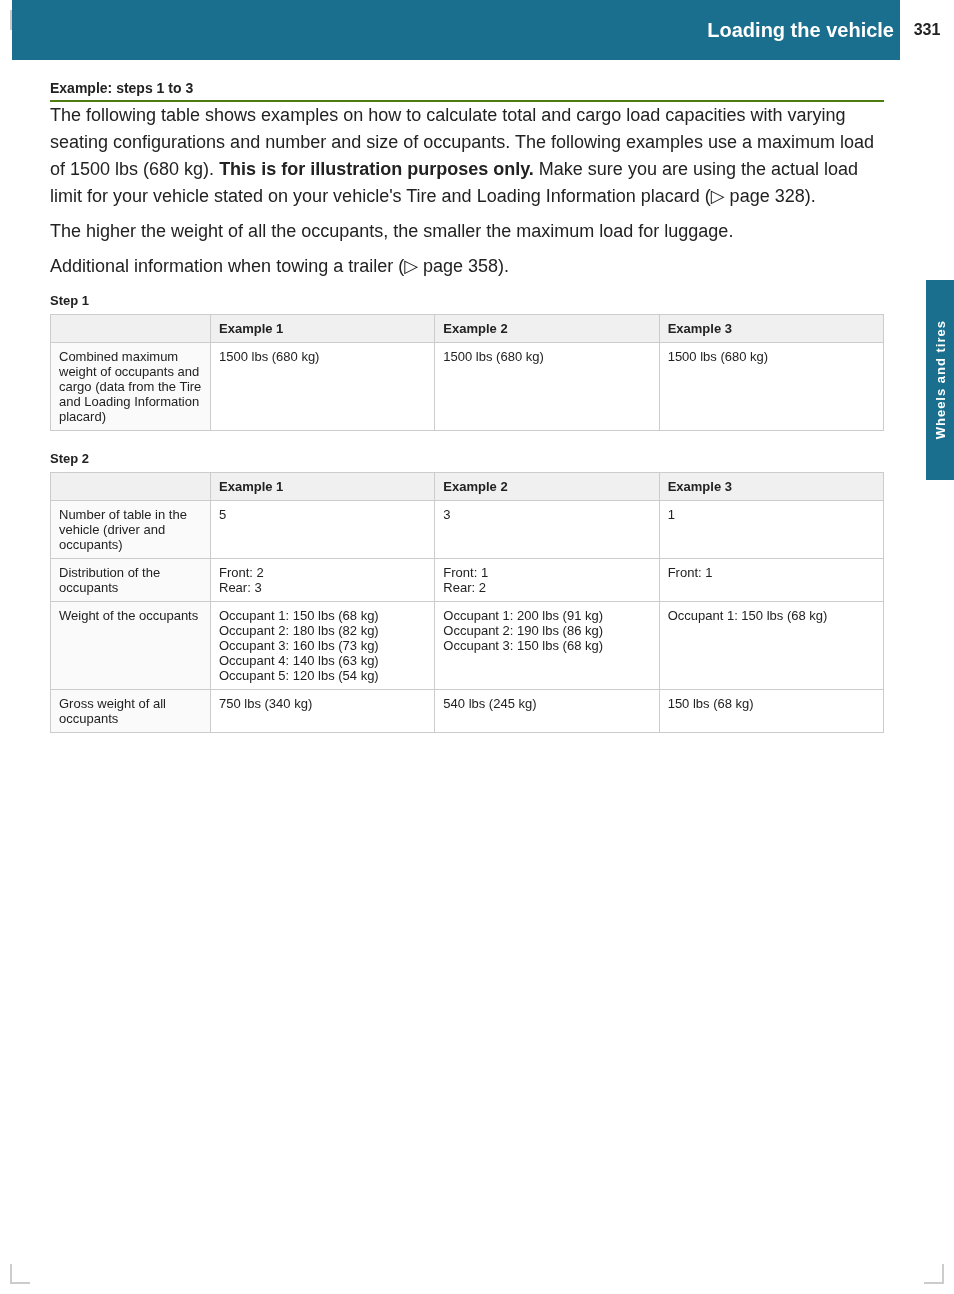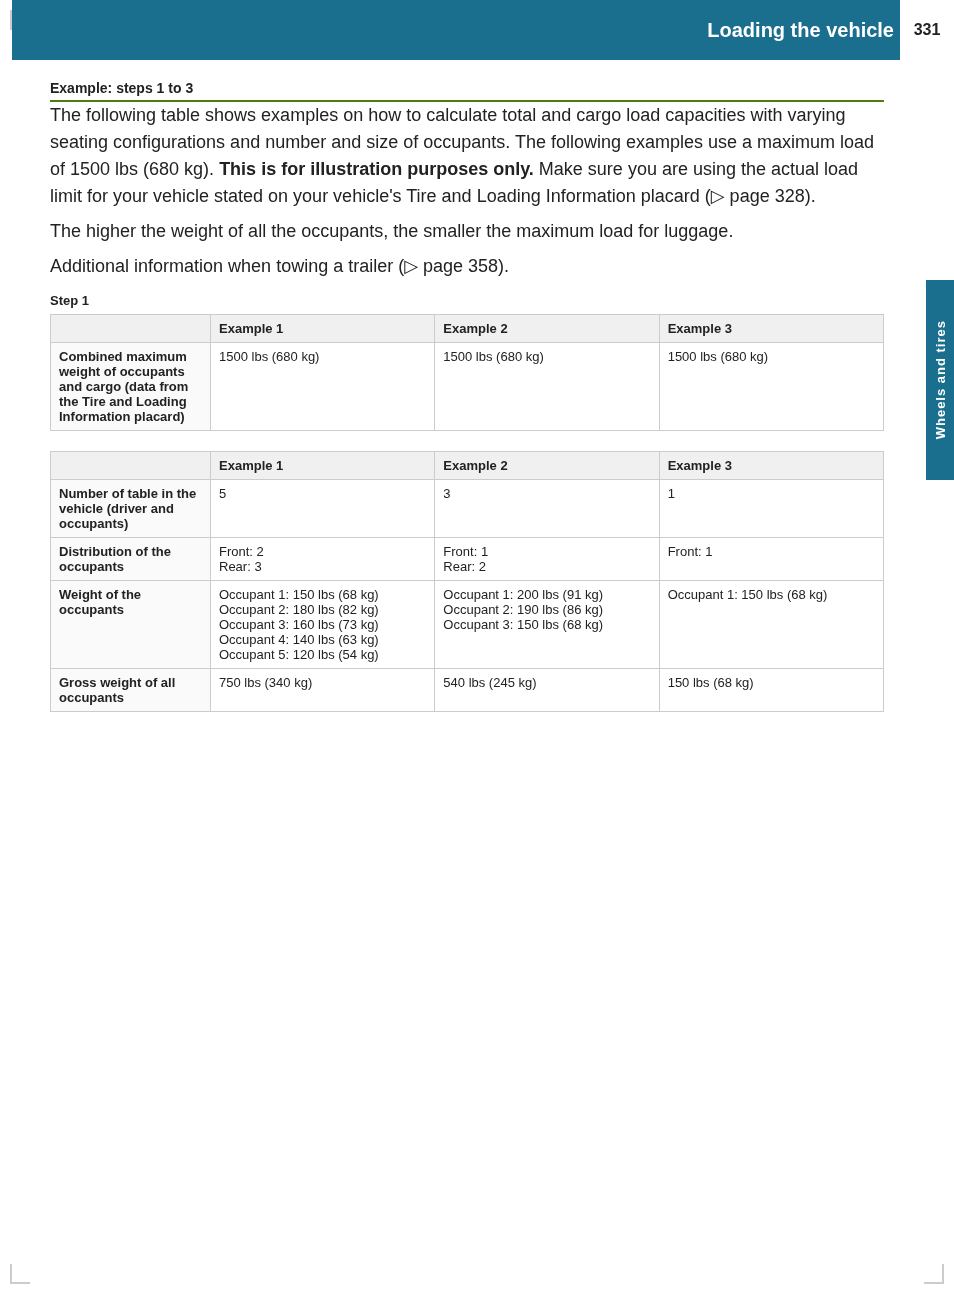--- a/index.html
+++ b/index.html
@@ -119,21 +119,21 @@
       text-align: left;
       padding: 6px 8px;
       border: 1px solid #ccc;
     }
     table td {
       border: 1px solid #ccc;
       padding: 6px 8px;
       vertical-align: top;
     }
     table td.row-header {
-      font-weight: bold;
+      font-weight: normal;
       background: #fafafa;
       width: 160px;
     }
     table th.empty-header {
       background: #f0f0f0;
       width: 160px;
     }
 
     
     .corner-mark {
@@ -192,20 +192,21 @@
     <tbody>
       <tr>
         <td class="row-header">Combined maximum weight of occupants and cargo (data from the Tire and Loading Information placard)</td>
         <td>1500 lbs (680 kg)</td>
         <td>1500 lbs (680 kg)</td>
         <td>1500 lbs (680 kg)</td>
       </tr>
     </tbody>
   </table>
 
+  <div class="step-label">Step 2</div>
 
   <table>
     <thead>
       <tr>
         <th class="empty-header"></th>
         <th>Example 1</th>
         <th>Example 2</th>
         <th>Example 3</th>
       </tr>
     </thead>

